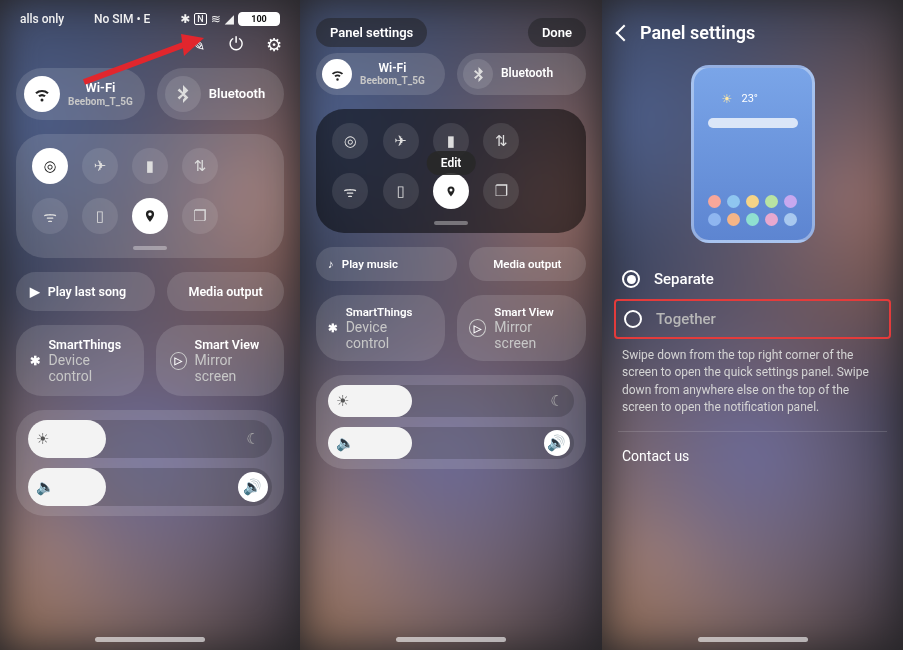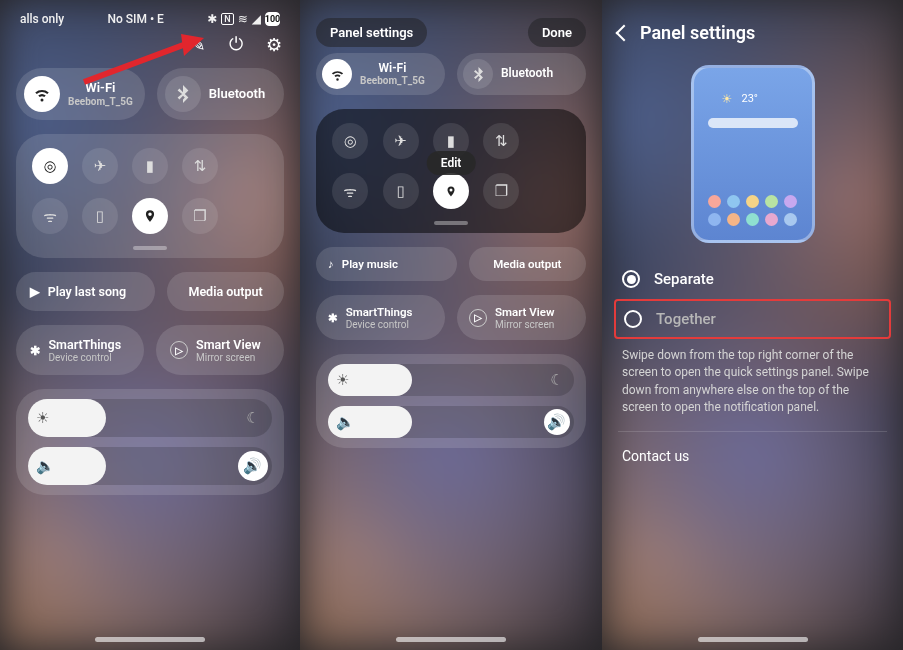--- a/index.html
+++ b/index.html
@@ -41,21 +41,21 @@
     display: flex;
     justify-content: space-between;
     font-size: 12px;
     font-weight: 500;
     padding: 2px 4px 8px;
     color: #f1f1f1;
   }
   .status-right { display: flex; gap: 4px; align-items: center; }
   .batt {
     display:inline-flex;align-items:center;justify-content:center;
-    width:15px;height:14px;border:1px solid #fff;color:#111;
+    width:42px;height:14px;border:1px solid #fff;color:#111;
     background:#fff;border-radius:4px;font-size:9px;font-weight:700;
   }
 
   
   .toprow {
     display:flex;justify-content:flex-end;gap:18px;align-items:center;
     margin-bottom: 14px; font-size:18px;
   }
   .toprow .ico { width:20px;height:20px;display:flex;align-items:center;justify-content:center; cursor:pointer; }
 
@@ -93,21 +93,21 @@
   .grabber{grid-column:1/-1;width:34px;height:4px;background:rgba(255,255,255,0.35);border-radius:3px;margin-top:-2px;}
 
   
   .chip-row{display:flex;gap:12px;margin-bottom:14px;}
   .chip {
     flex:1;background:rgba(255,255,255,0.13);
     border-radius:26px;padding:12px 14px;font-size:12.5px;
     display:flex;align-items:center;gap:8px;font-weight:600;
   }
   .chip.small{font-size:11.5px;padding:10px 12px;}
-  .chip .sub{display:block;font-size:10px;color:#c7c7c7;font-weight:400;}
+  .chip .sub{display:block;font-size:14px;color:#c7c7c7;font-weight:400;}
   .chip .cic{width:18px;height:18px;border:1.6px solid #ccc;border-radius:50%;display:flex;align-items:center;justify-content:center;font-size:10px;}
 
   
   .slider-box{
     background:rgba(255,255,255,0.13);border-radius:28px;
     padding:10px 12px;display:flex;flex-direction:column;gap:10px;margin-bottom:14px;
   }
   .slider{
     height:38px;border-radius:20px;background:rgba(0,0,0,0.16);
     display:flex;align-items:center;position:relative;

